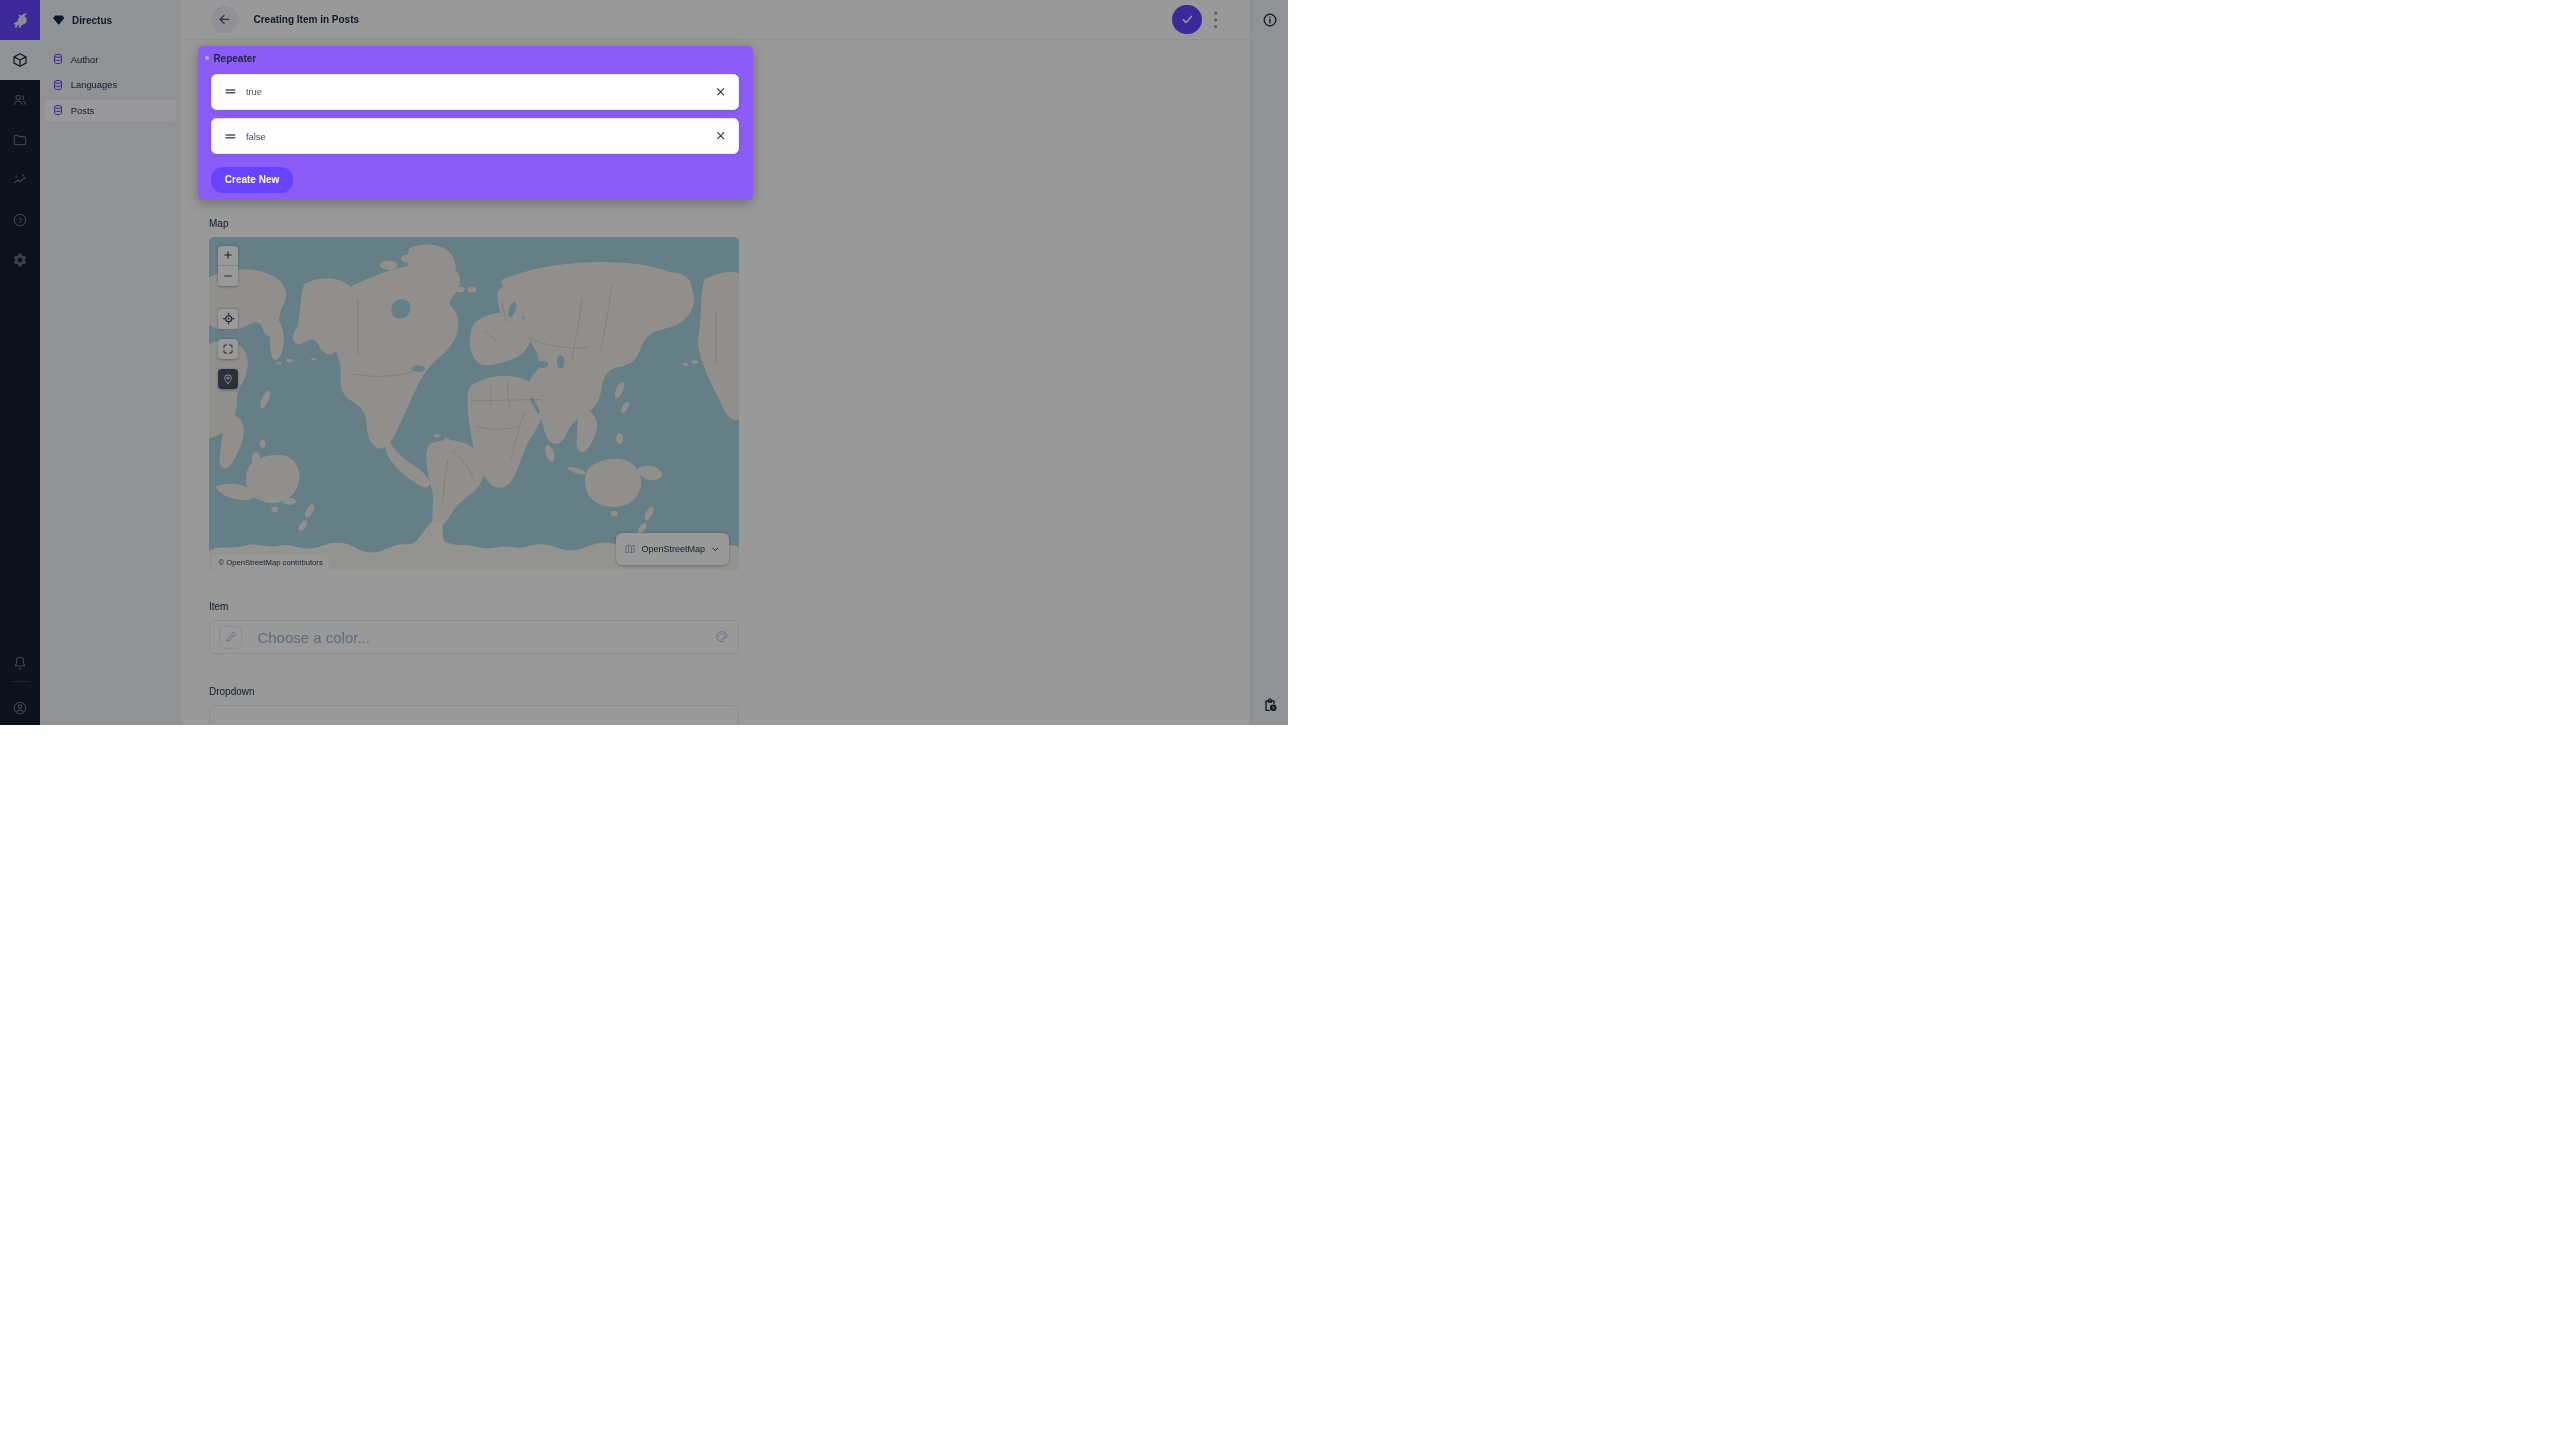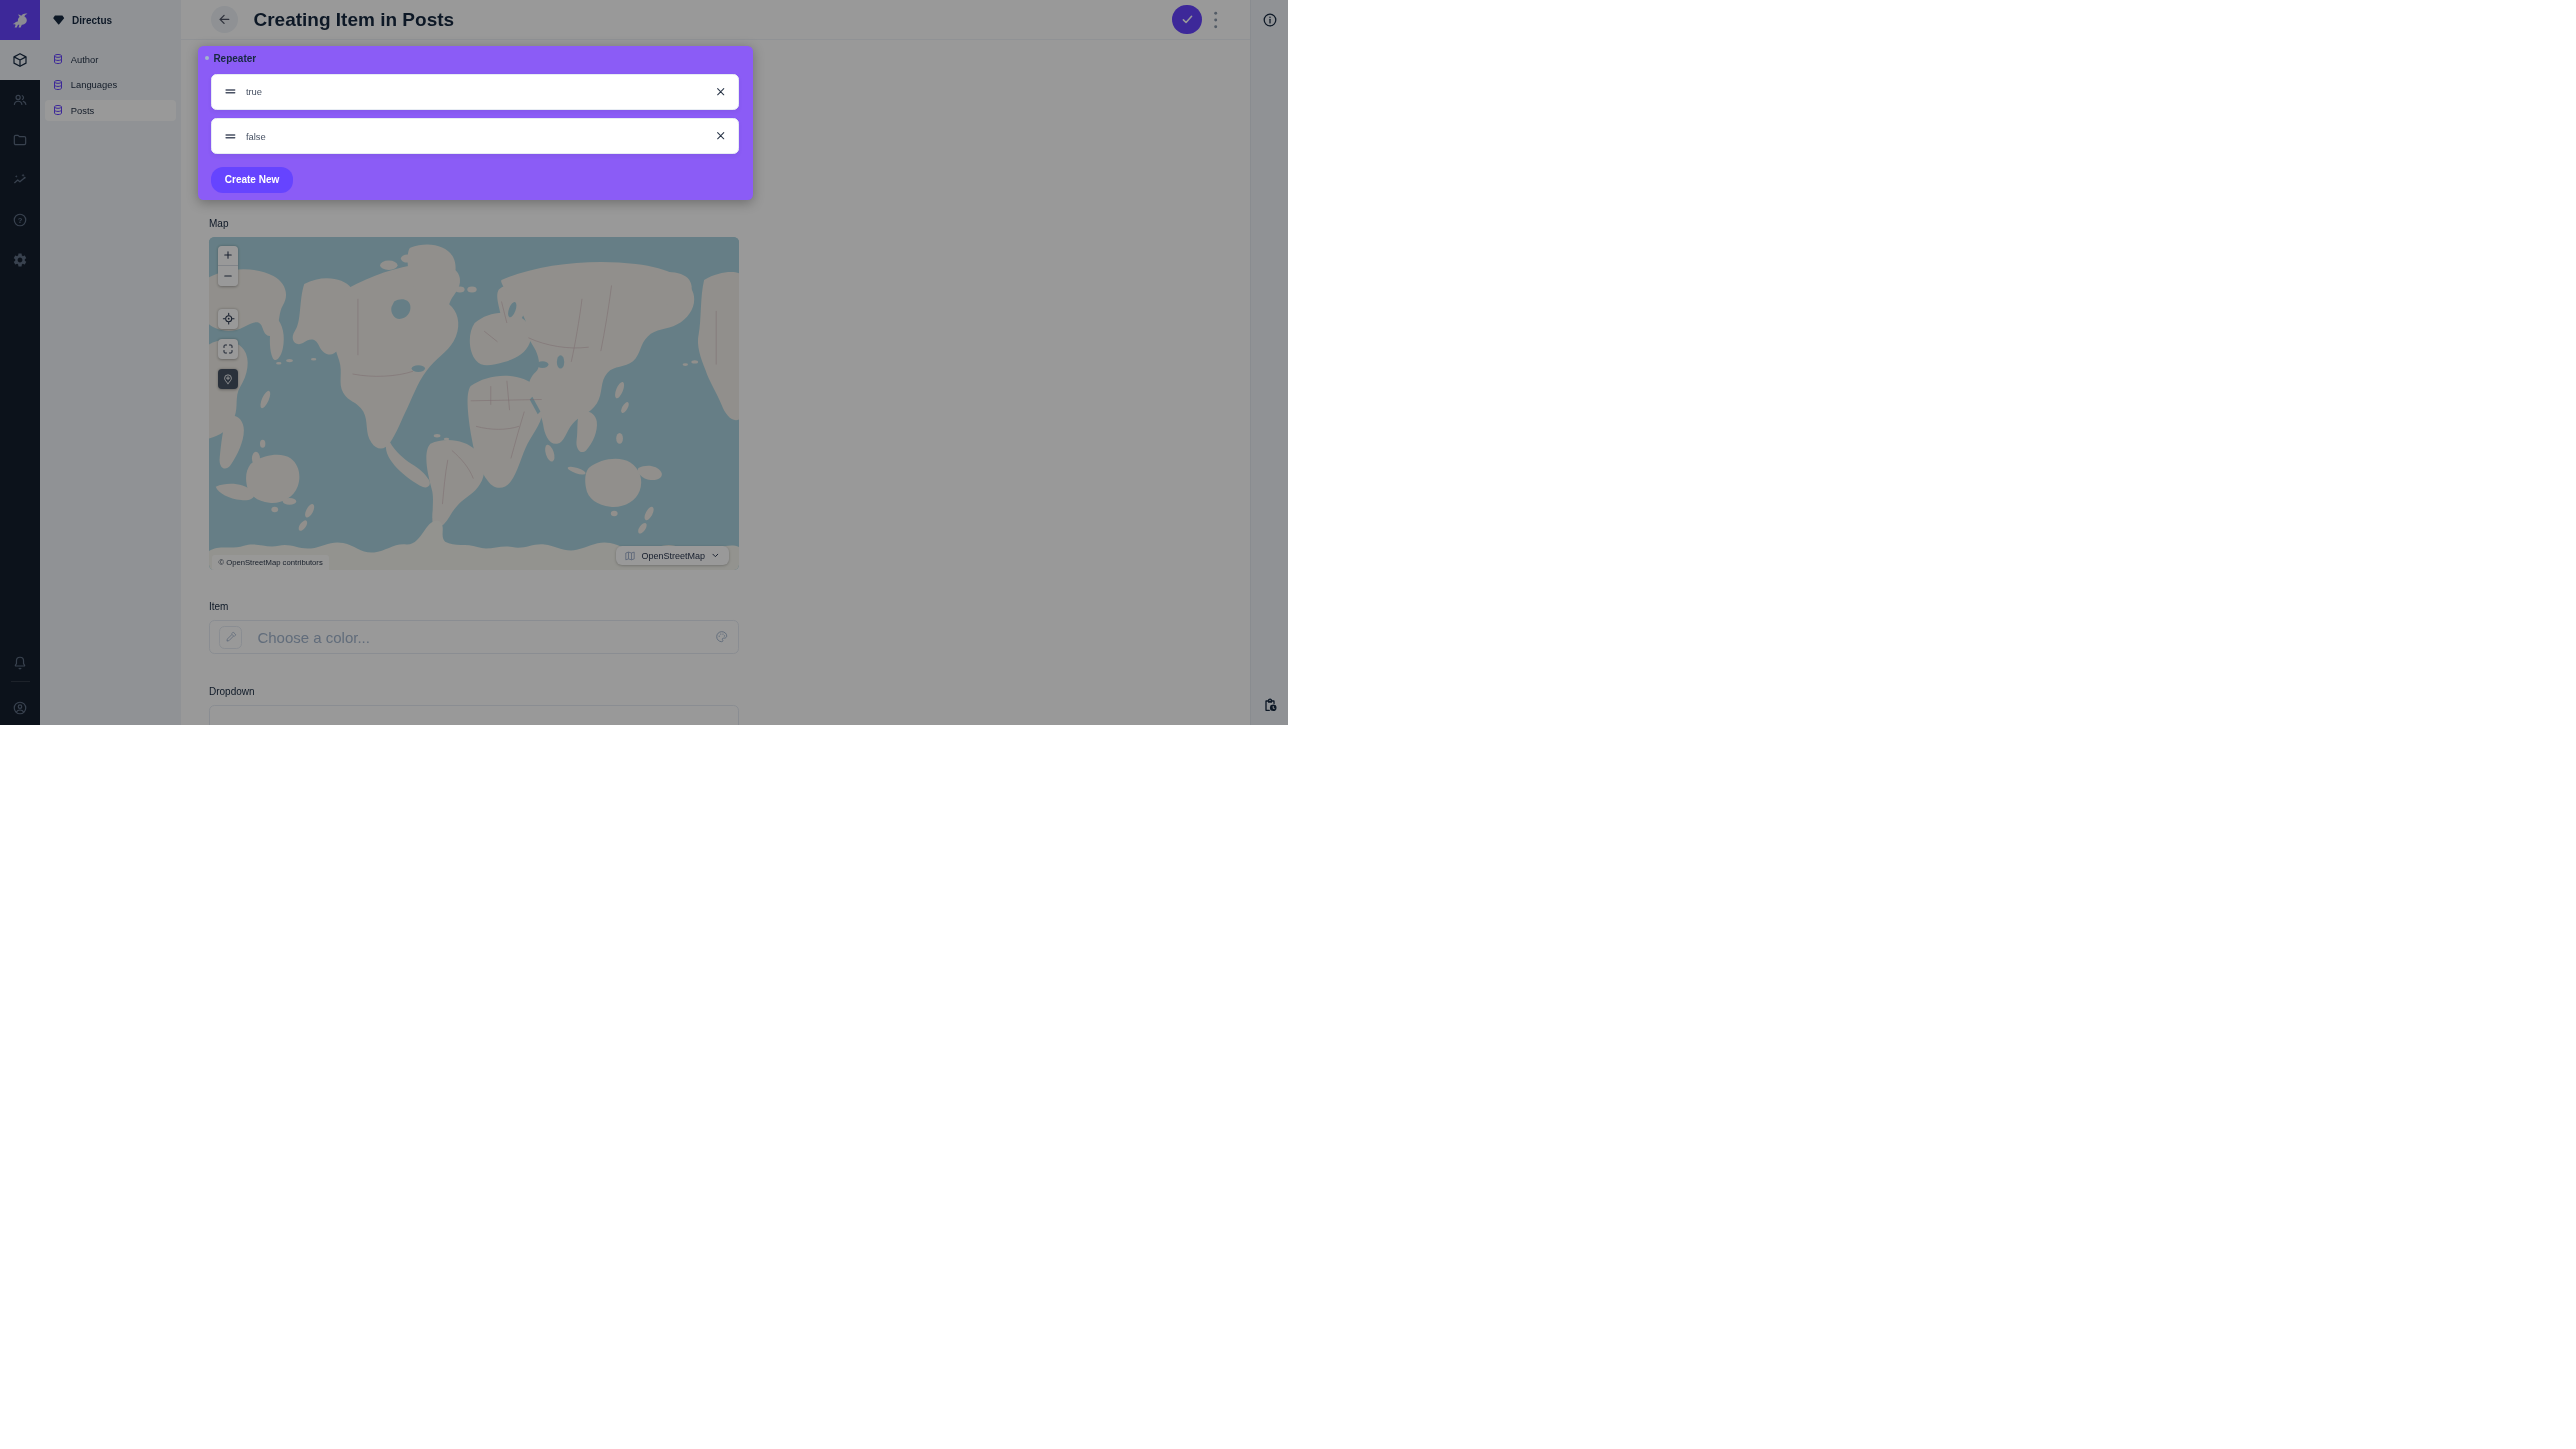--- a/index.html
+++ b/index.html
@@ -22,41 +22,41 @@
   .nav-title { font-size:10px; font-weight:700; color:#172940; }
   .nav-list { padding:8.7px 5.4px 0 5.4px; }
   .nav-item { height:21.5px; display:flex; align-items:center; gap:6.7px; padding-left:6.7px; border-radius:4px; margin-bottom:4px; cursor:pointer; }
   .nav-item.active { background:#ffffff; }
   .nav-item-label { font-size:9.4px; font-weight:500; color:#243247; }
 
   
   .main { position:absolute; left:181px; top:0; width:1069px; height:725px; background:#fff; z-index:1; }
   .main-header { height:40px; display:flex; align-items:center; border-bottom:1.3px solid #f0f4f9; padding-right:28px; }
   .back-btn { width:27px; height:27px; border-radius:50%; background:#eef2f7; display:flex; align-items:center; justify-content:center; margin-left:29.5px; cursor:pointer; color:#4f5464; flex:0 0 auto; }
-  .page-title { font-size:19px; font-weight:700; color:#172940; margin-left:16px; white-space:nowrap; }
+  .page-title { font-size:10px; font-weight:700; color:#172940; margin-left:16px; white-space:nowrap; }
   .header-spacer { flex:1; }
   .save-btn { width:29.5px; height:29.5px; border-radius:50%; background:#6644ff; display:flex; align-items:center; justify-content:center; cursor:pointer; flex:0 0 auto; }
   .kebab-btn { margin-left:6.7px; width:13.4px; height:29.5px; display:flex; align-items:center; justify-content:center; cursor:pointer; }
 
   .content { padding-left:28px; }
   .field-spacer { height:178px; }
   .field-label { font-size:10px; font-weight:400; color:#172940; margin-bottom:8px; }
 
   
   .map-box { position:relative; width:530px; height:333px; border-radius:5.4px; overflow:hidden; background:#aad3df; }
   .map-svg { position:absolute; left:0; top:0; }
   .map-ctrls { position:absolute; left:9.4px; top:8.7px; width:20px; }
   .ctrl { width:20px; height:20px; background:#fff; border-radius:4px; box-shadow:0 0.7px 2.7px rgba(0,0,0,.3); display:flex; align-items:center; justify-content:center; color:#2b3850; cursor:pointer; }
   .zoom-group { border-radius:4px; overflow:hidden; box-shadow:0 0.7px 2.7px rgba(0,0,0,.3); }
   .zoom-group .ctrl { border-radius:0; box-shadow:none; }
   .zoom-group .ctrl:first-child { border-bottom:0.7px solid #d7dde4; }
   .ctrl-gap1 { height:23.5px; } .ctrl-gap2 { height:10px; } .ctrl-gap3 { height:9.4px; }
   .ctrl.dark { background:#465263; color:#fff; }
   .attribution { position:absolute; left:3.4px; bottom:0; background:rgba(255,255,255,.8); color:#2e3b4c; font-size:7.7px; padding:2.7px 6px 3.4px 6px; border-radius:2.7px 2.7px 0 0; }
-  .basemap-btn { position:absolute; right:10px; bottom:4.7px; height:19px; background:#fff; border-radius:6px; box-shadow:0 0.7px 2.7px rgba(0,0,0,.25); display:flex; align-items:center; gap:5.4px; padding:0 8px; cursor:pointer; }
+  .basemap-btn { position:absolute; right:10px; bottom:4.7px; height:32px; background:#fff; border-radius:6px; box-shadow:0 0.7px 2.7px rgba(0,0,0,.25); display:flex; align-items:center; gap:5.4px; padding:0 8px; cursor:pointer; }
   .basemap-label { font-size:9px; font-weight:500; color:#2b3850; }
 
   
   .color-label { margin-top:31px; }
   .input-shell { width:530px; height:34px; border:1.3px solid #e7ecf3; border-radius:5.4px; display:flex; align-items:center; padding:0 9.4px; background:#fff; }
   .swatch-btn { width:23px; height:23px; border:1.3px solid #e7ecf3; border-radius:5.4px; display:flex; align-items:center; justify-content:center; color:#a2b5cd; cursor:pointer; flex:0 0 auto; }
   .color-input { flex:1; border:none; outline:none; font-size:15px; color:#4f5464; margin-left:15px; font-family:"Liberation Sans",sans-serif; background:transparent; }
   .color-input::placeholder { color:#a2b5cd; }
   .palette-icon { color:#a2b5cd; flex:0 0 auto; }
   .dropdown-label { margin-top:32px; }

